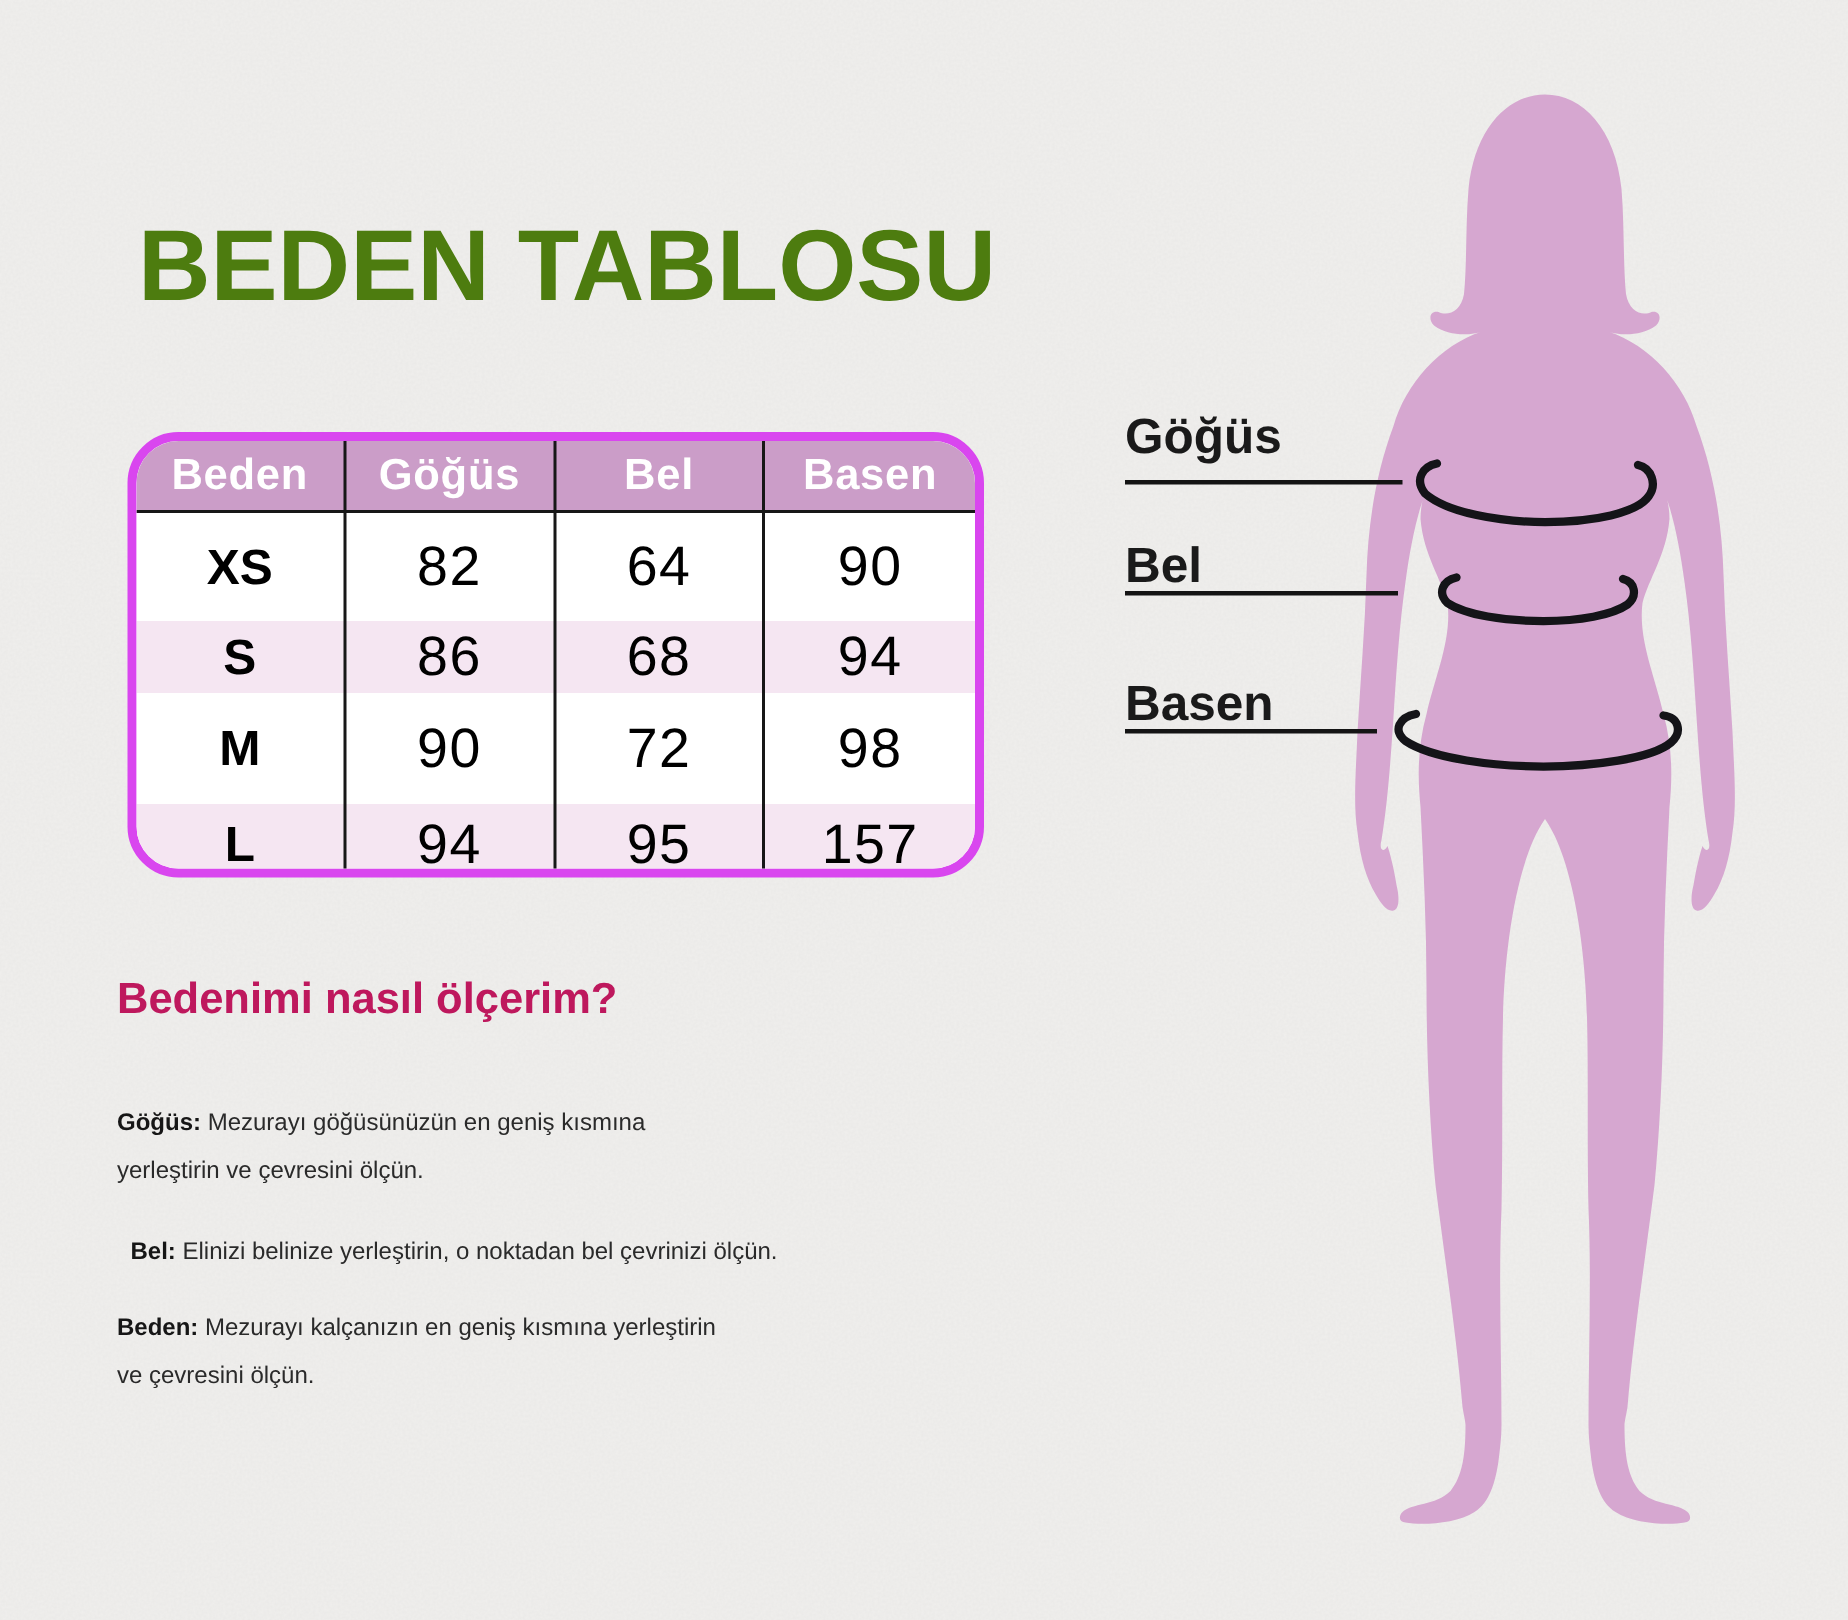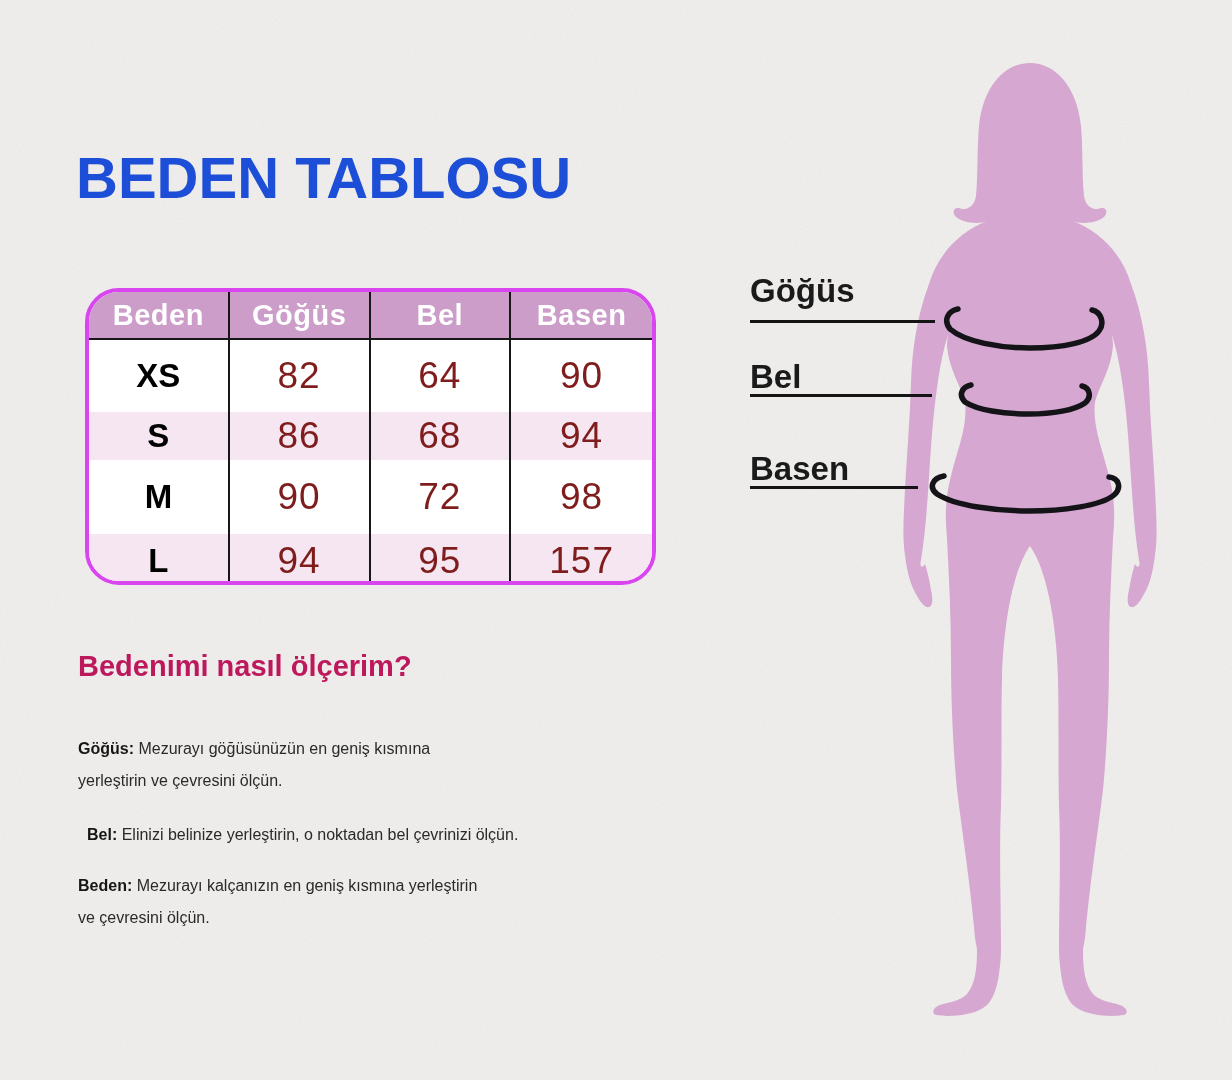--- a/index.html
+++ b/index.html
@@ -6,44 +6,44 @@
   body{font-family:"Liberation Sans",sans-serif;}
   #stage{
     position:relative;width:1232px;height:1080px;overflow:hidden;
     background:#f0efed;
   }
   #stage .bg-svg{position:absolute;inset:0;}
   .abs{position:absolute;}
 
   
   .page-title{
-    left:76px;top:135px;font-size:58px;line-height:86px;font-weight:900;
-    color:#1d4ed8;letter-spacing:0px;white-space:nowrap;
+    left:92px;top:135px;font-size:67px;line-height:86px;font-weight:900;
+    color:#4d7c0f;letter-spacing:0px;white-space:nowrap;
   }
 
   
   .size-table{
     left:85px;top:288px;width:571px;height:297px;
-    border:4px solid #d946ef;border-radius:34px;overflow:hidden;
+    border:6px solid #d946ef;border-radius:34px;overflow:hidden;
     background:#ffffff;box-sizing:border-box;
   }
   .t-row{display:grid;grid-template-columns:1fr 1fr 1fr 1fr;width:100%;}
   .t-row > div{
     display:flex;align-items:center;justify-content:center;
     box-sizing:border-box;
   }
   .t-row > div:not(:last-child){border-right:2px solid #171717;}
   .t-head{height:46px;background:var(--accent,#cb9dc8);border-bottom:2px solid #171717;}
   .t-head > div{color:#ffffff;font-size:29px;font-weight:700;letter-spacing:0.5px;}
   .r-xs{height:72px;background:#ffffff;}
   .r-s {height:48px;background:var(--rowalt,#f5e6f2);}
   .r-m {height:74px;background:#ffffff;}
   .r-l {height:53px;background:var(--rowalt,#f5e6f2);}
   .size-cell{font-size:33px;font-weight:700;color:#000000;}
-  .num-cell{font-size:37px;font-weight:400;color:#7f1d1d;letter-spacing:1px;}
+  .num-cell{font-size:37px;font-weight:400;color:#000000;letter-spacing:1px;}
 
   
   .m-label{font-size:33px;font-weight:700;color:#1a1a1a;white-space:nowrap;}
   .m-line{height:3px;background:#141414;}
 
   
   .guide-heading{left:78px;top:650px;font-size:29px;font-weight:700;color:#be185d;}
   .guide-p{font-size:16px;line-height:32px;color:#2a2a2a;white-space:nowrap;}
   .guide-p b{color:#161616;}
 </style>

